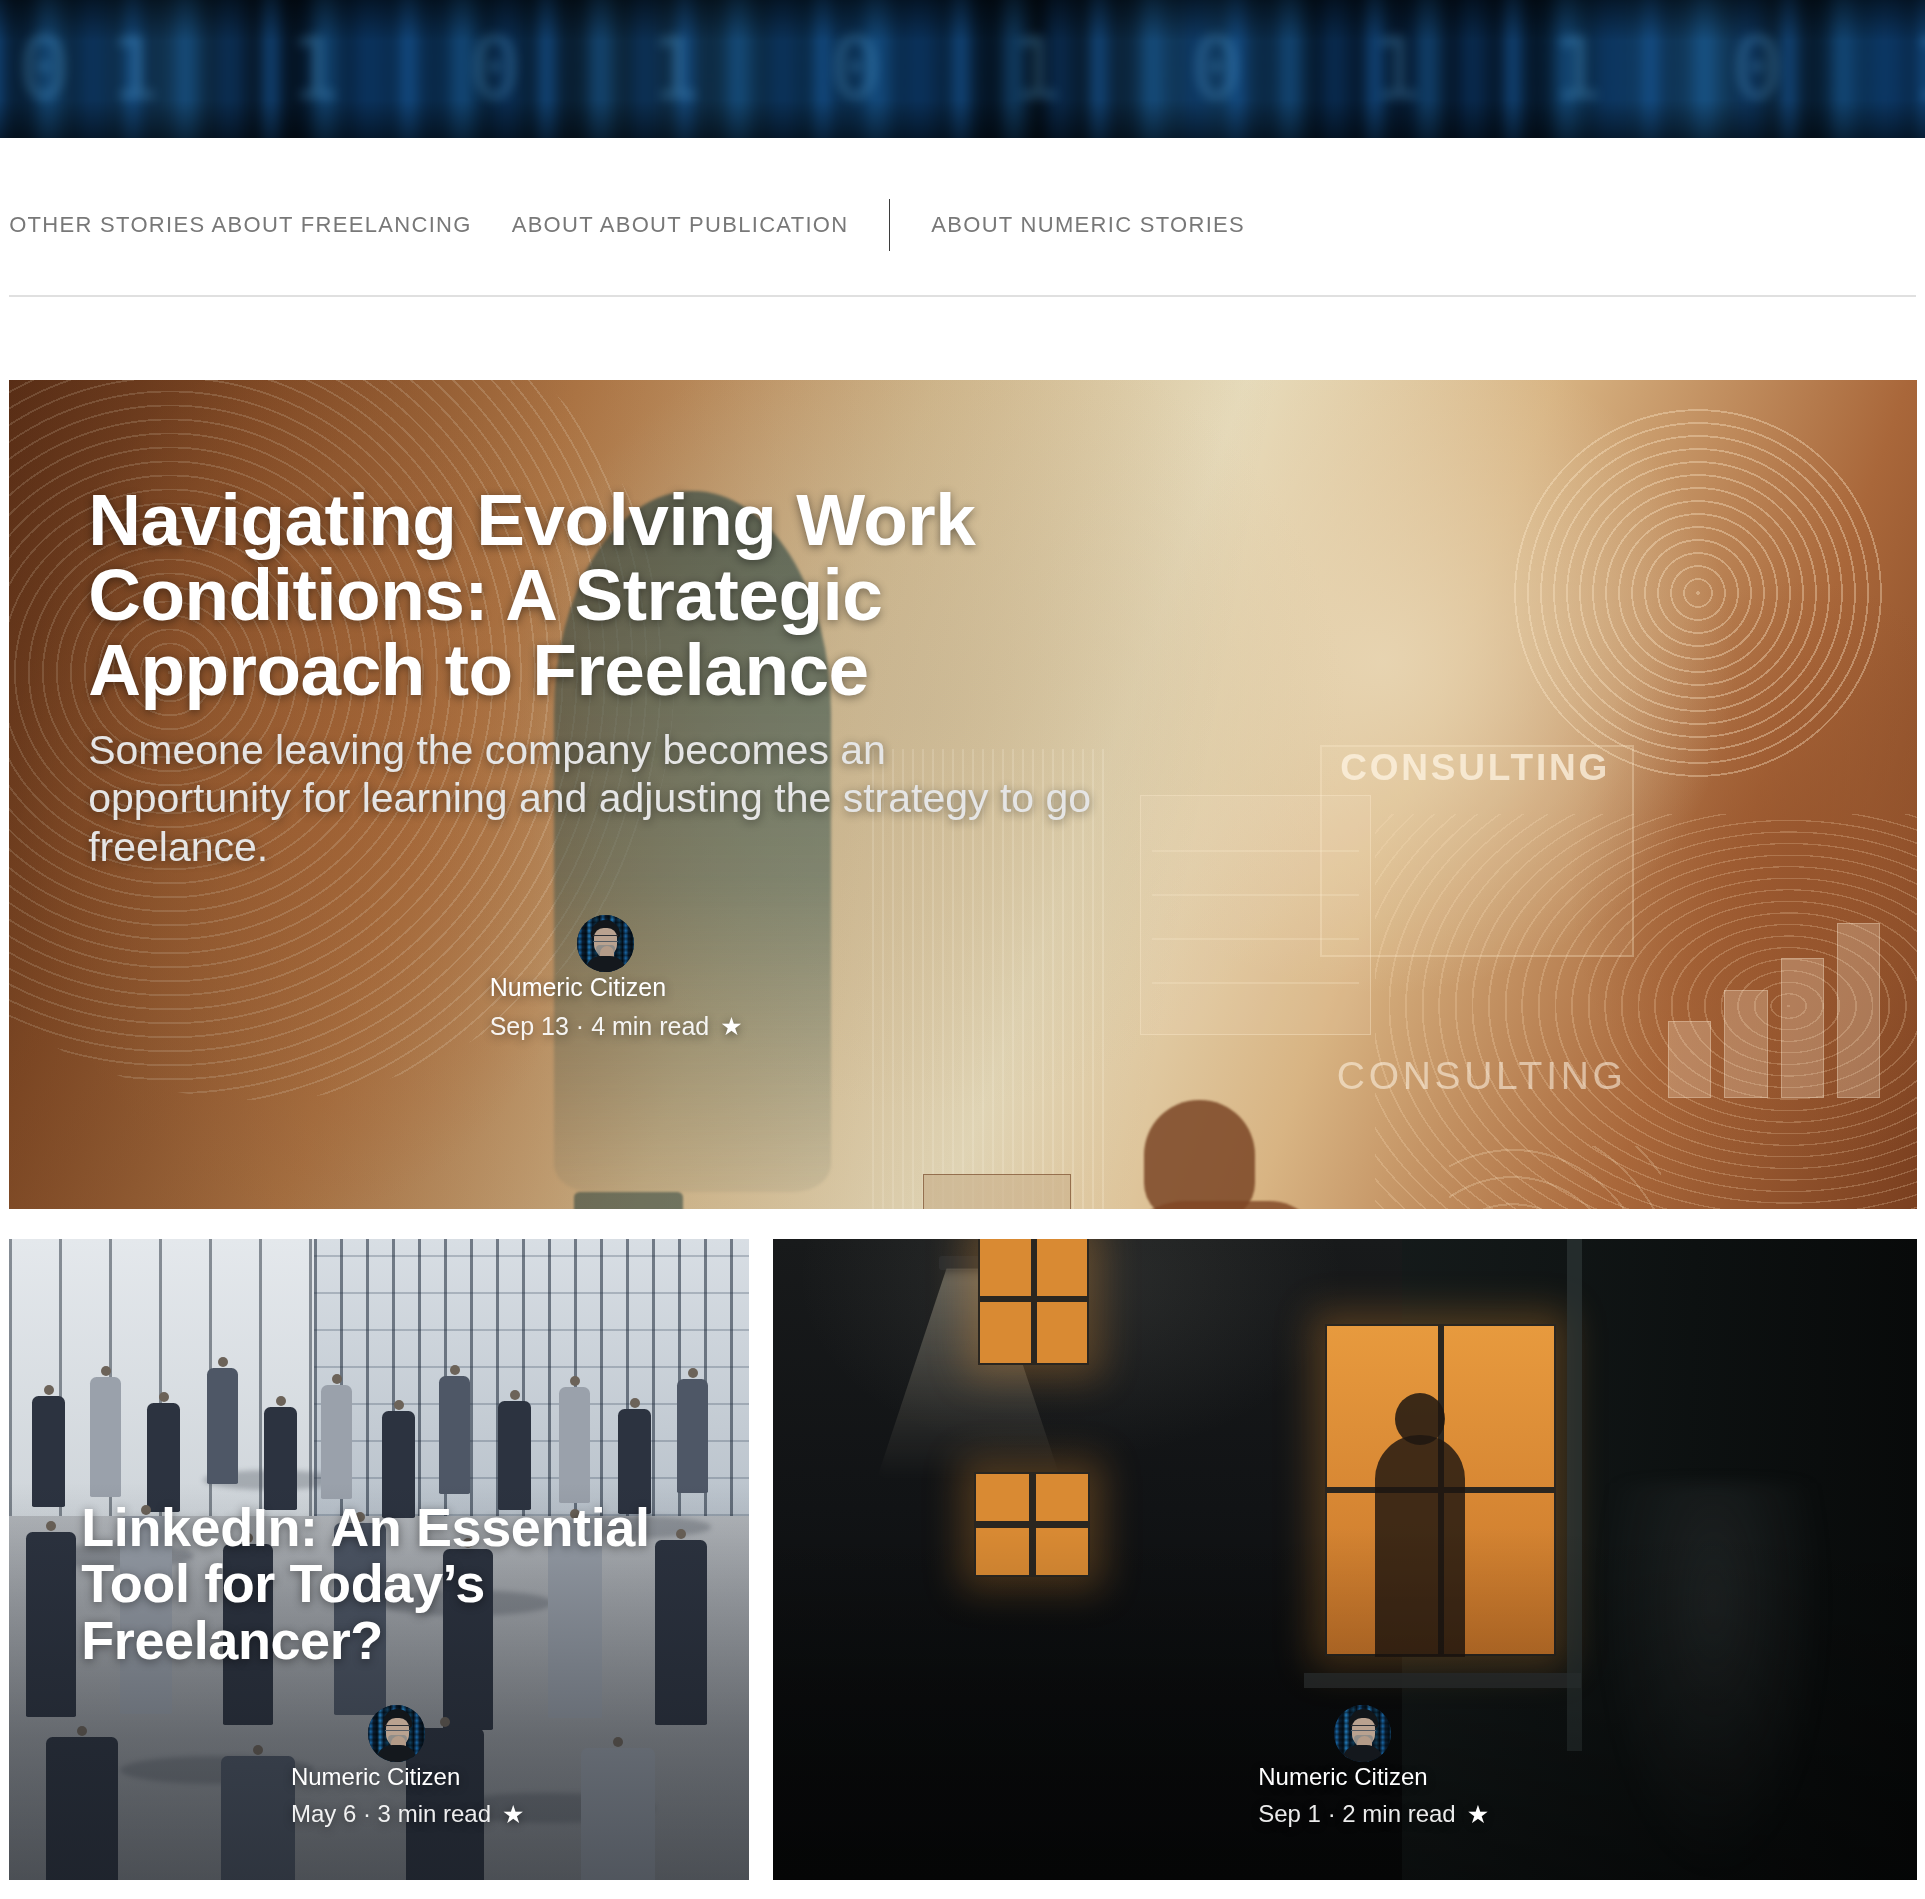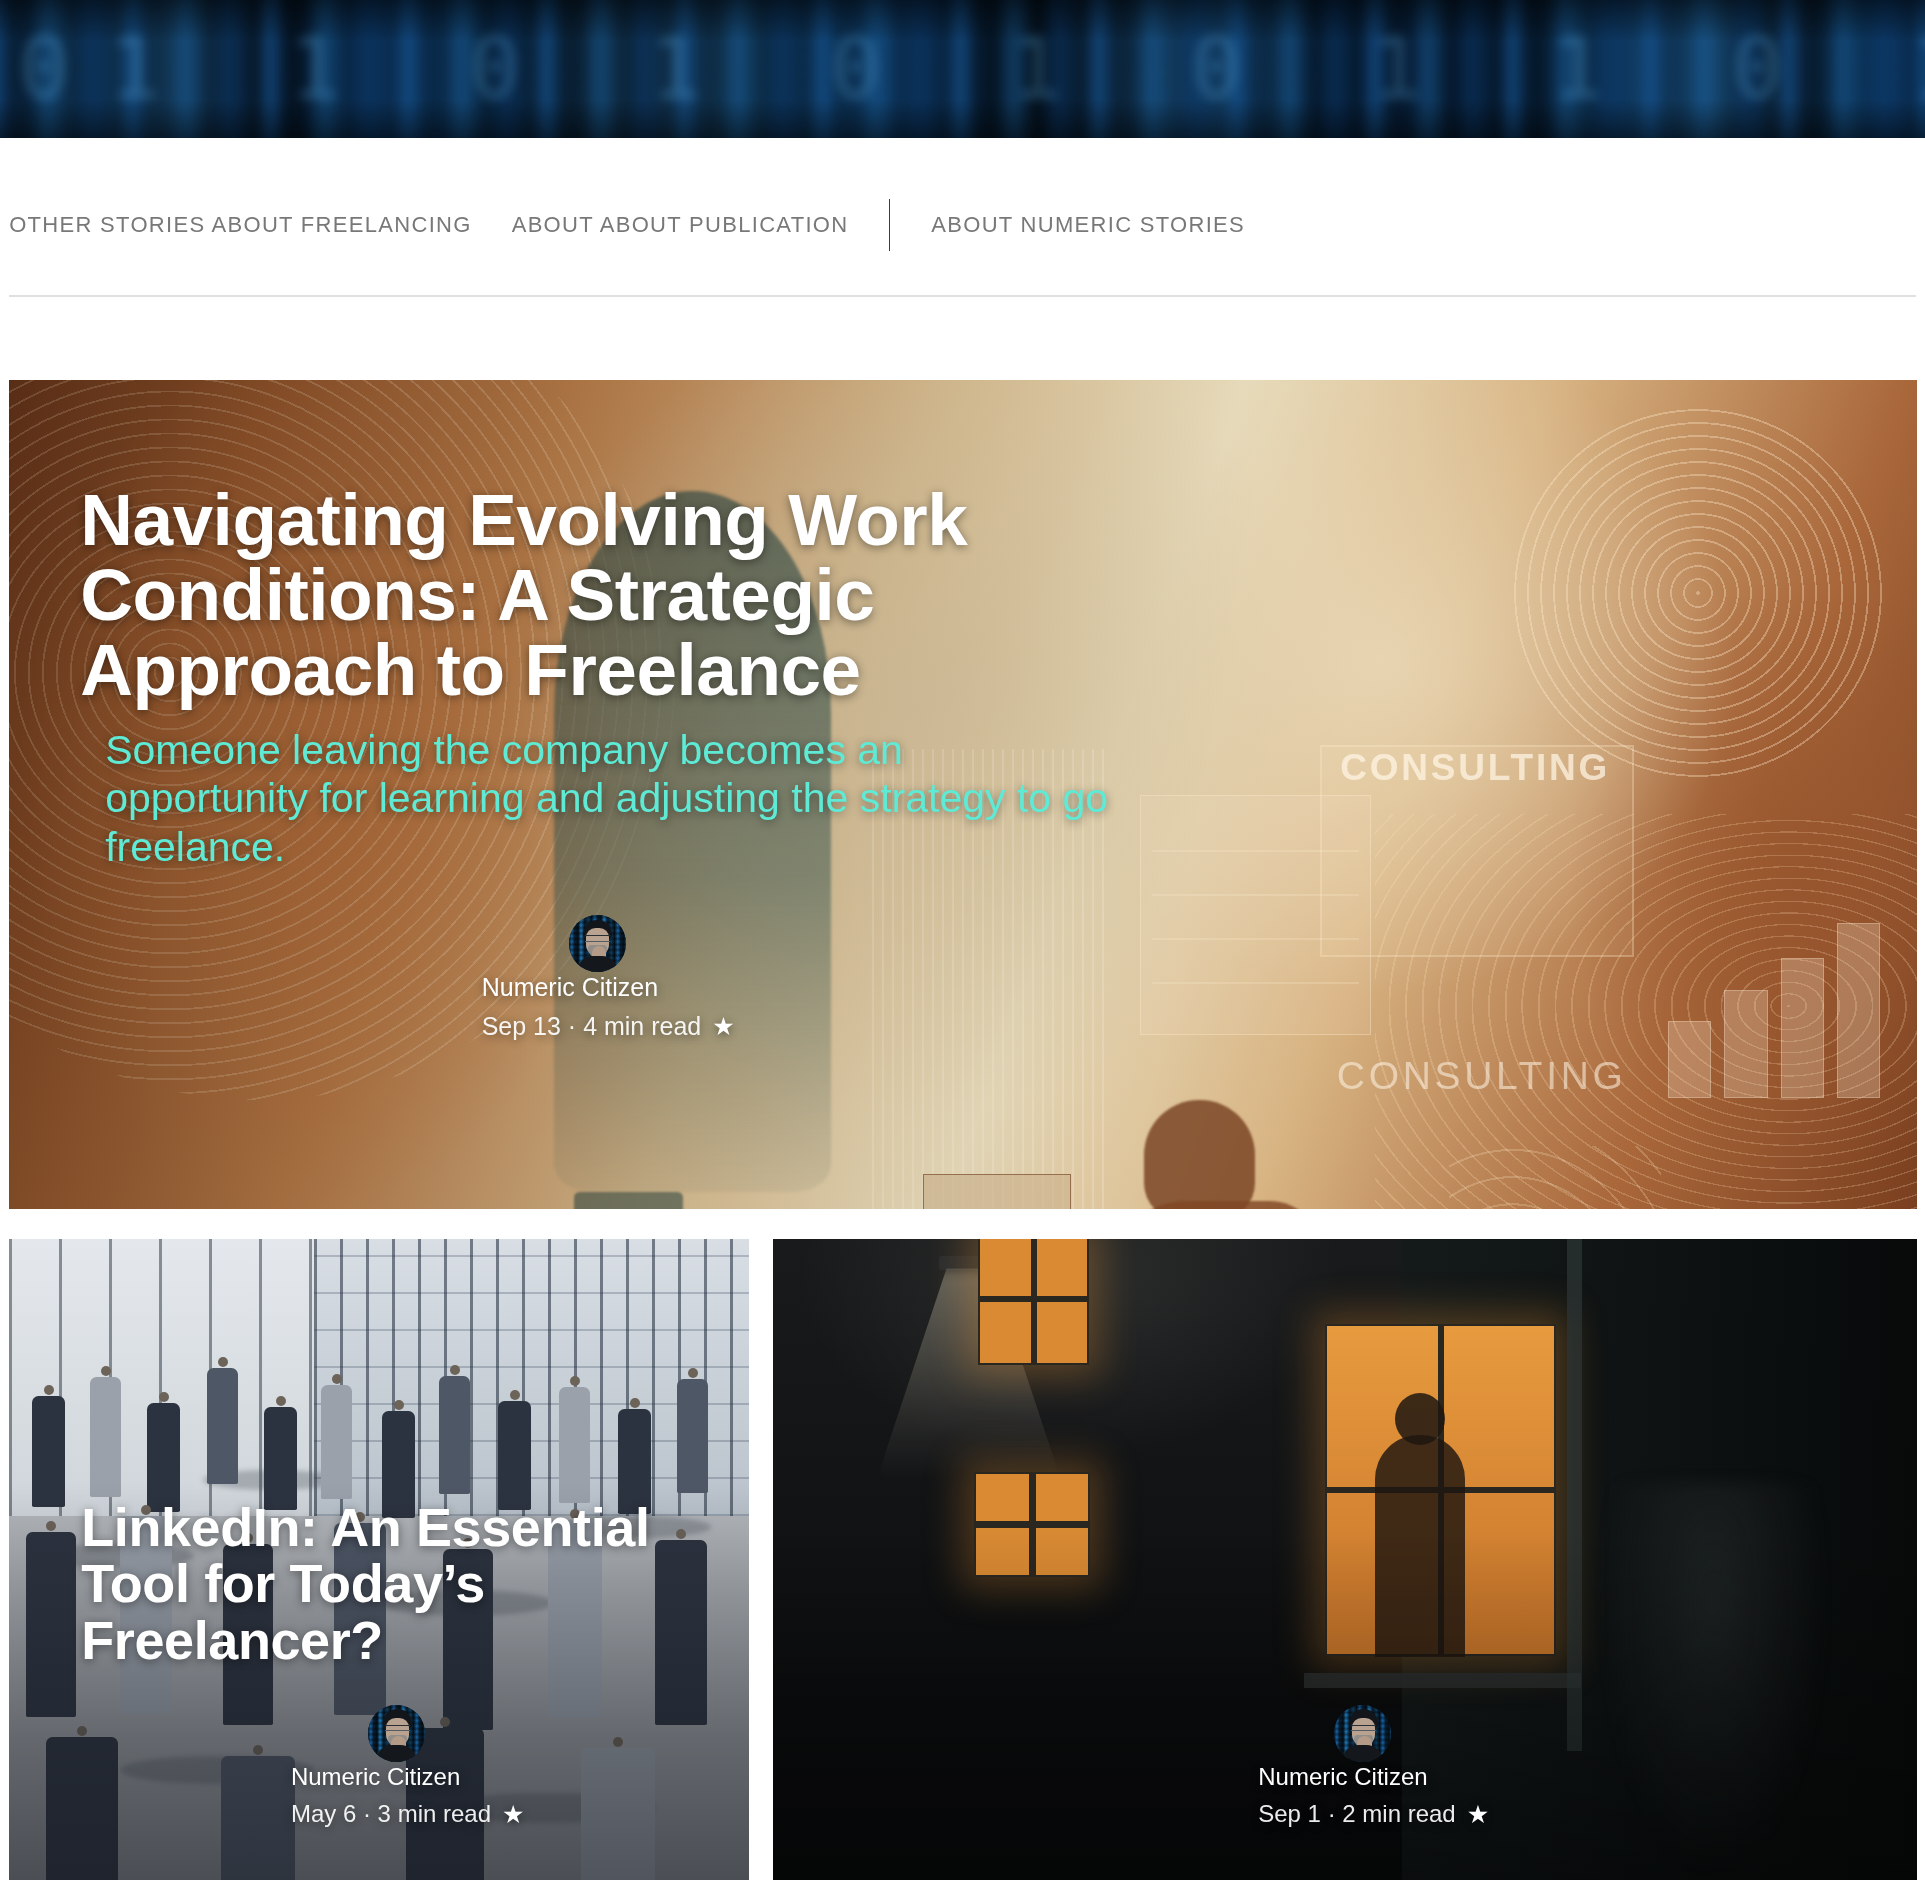--- a/index.html
+++ b/index.html
@@ -181,32 +181,31 @@
     background: repeating-linear-gradient(90deg,
       rgba(255,248,230,.22) 0px, rgba(255,248,230,.22) 1.8px,
       rgba(255,248,230,0) 1.8px, rgba(255,248,230,0) 10px);
   }
   .hero .fade {
     position: absolute; inset: 0;
     background: linear-gradient(100deg, rgba(60,28,12,.42) 0%, rgba(60,28,12,.12) 38%, rgba(60,28,12,0) 62%);
   }
 
   .hero .content {
-    position: absolute; left: 71px; top: 102px; width: 1034px;
+    position: absolute; left: 79px; top: 102px; width: 1034px;
   }
   .hero h1 {
     font-family: "Liberation Sans", "DejaVu Sans", sans-serif;
     font-weight: 700; font-size: 73px; line-height: 1.03;
     color: #fff; letter-spacing: -0.5px;
   }
   .hero .sub {
     margin-top: 18.5px;
-    font-size: 41px; line-height: 1.18; color: #5eead4; font-weight: 400;
+    font-size: 41px; line-height: 1.18; color: #e5e5e5; font-weight: 400;
     max-width: 1006px;
-    margin-left: 25px;
   }
   .byline { display: flex; align-items: center; margin-top: 44px; flex-direction: column; }
   .byline .meta { margin-left: 22px; }
   .byline .author {
     font-size: 25px; color: #ffffff; line-height: 1.25; font-weight: 400;
   }
   .byline .dateline {
     font-size: 25px; color: rgba(255,255,255,.92); margin-top: 8.3px;
     display: flex; align-items: center; gap: 11px;
   }

